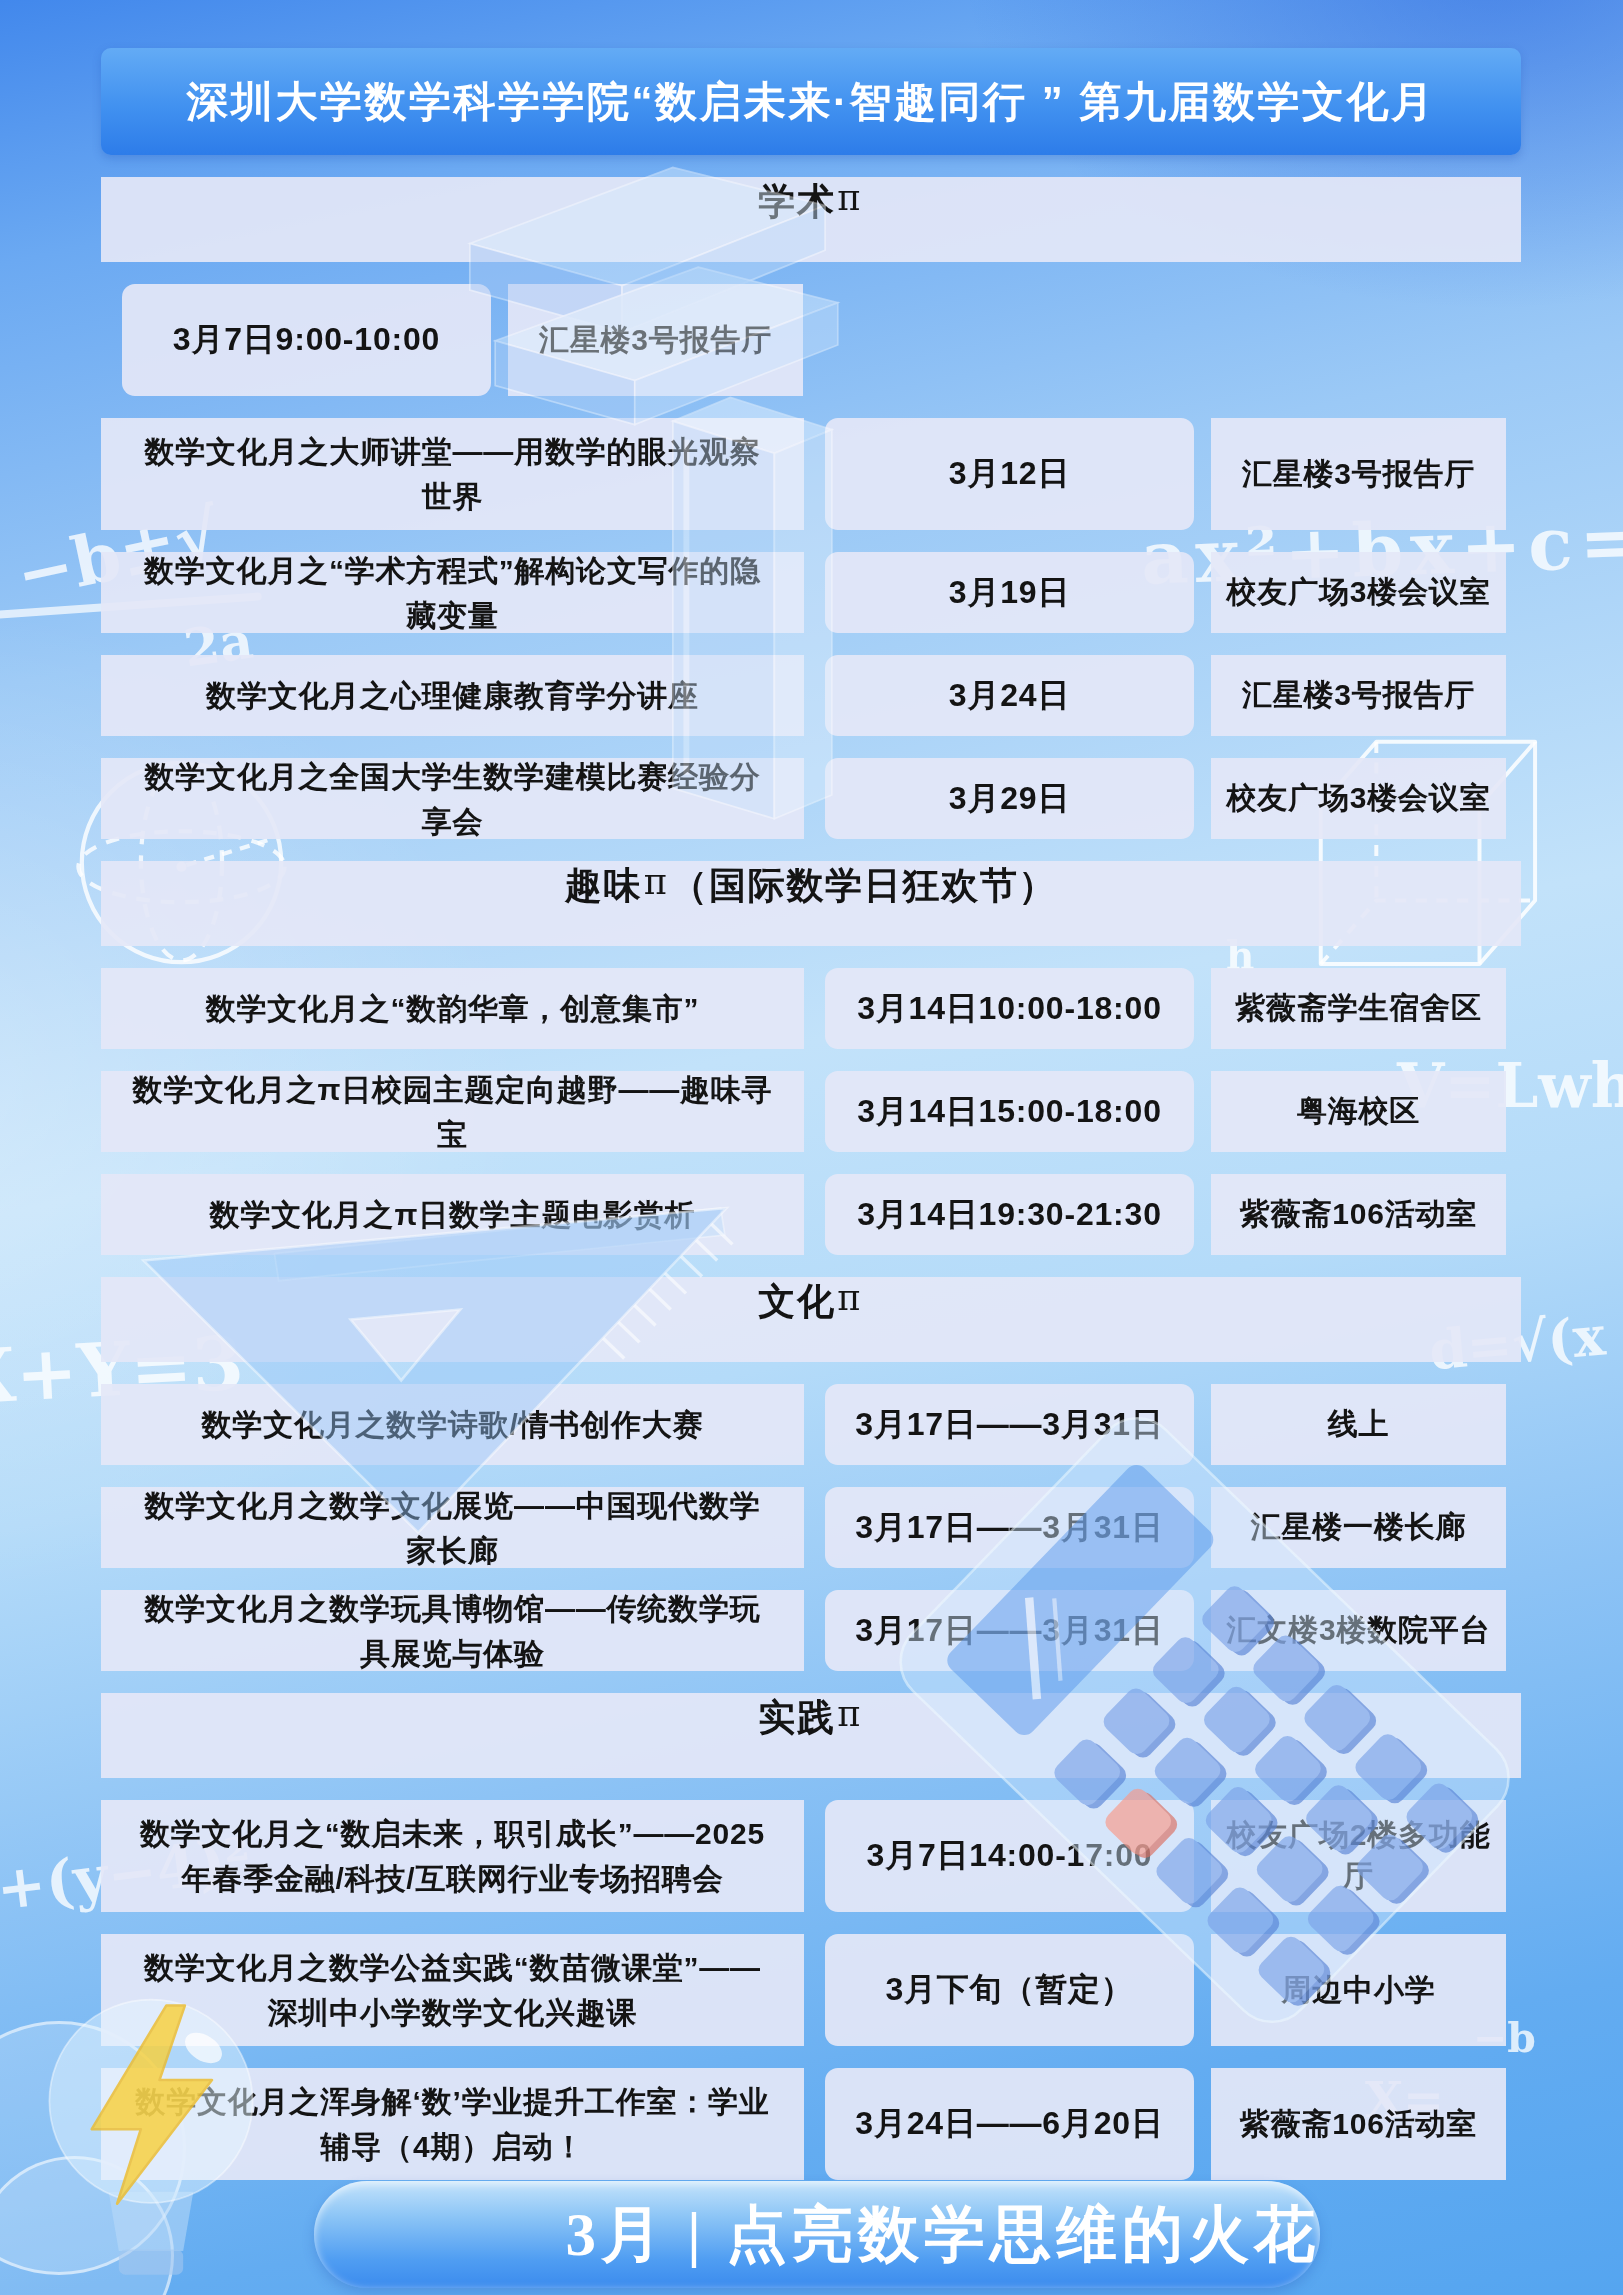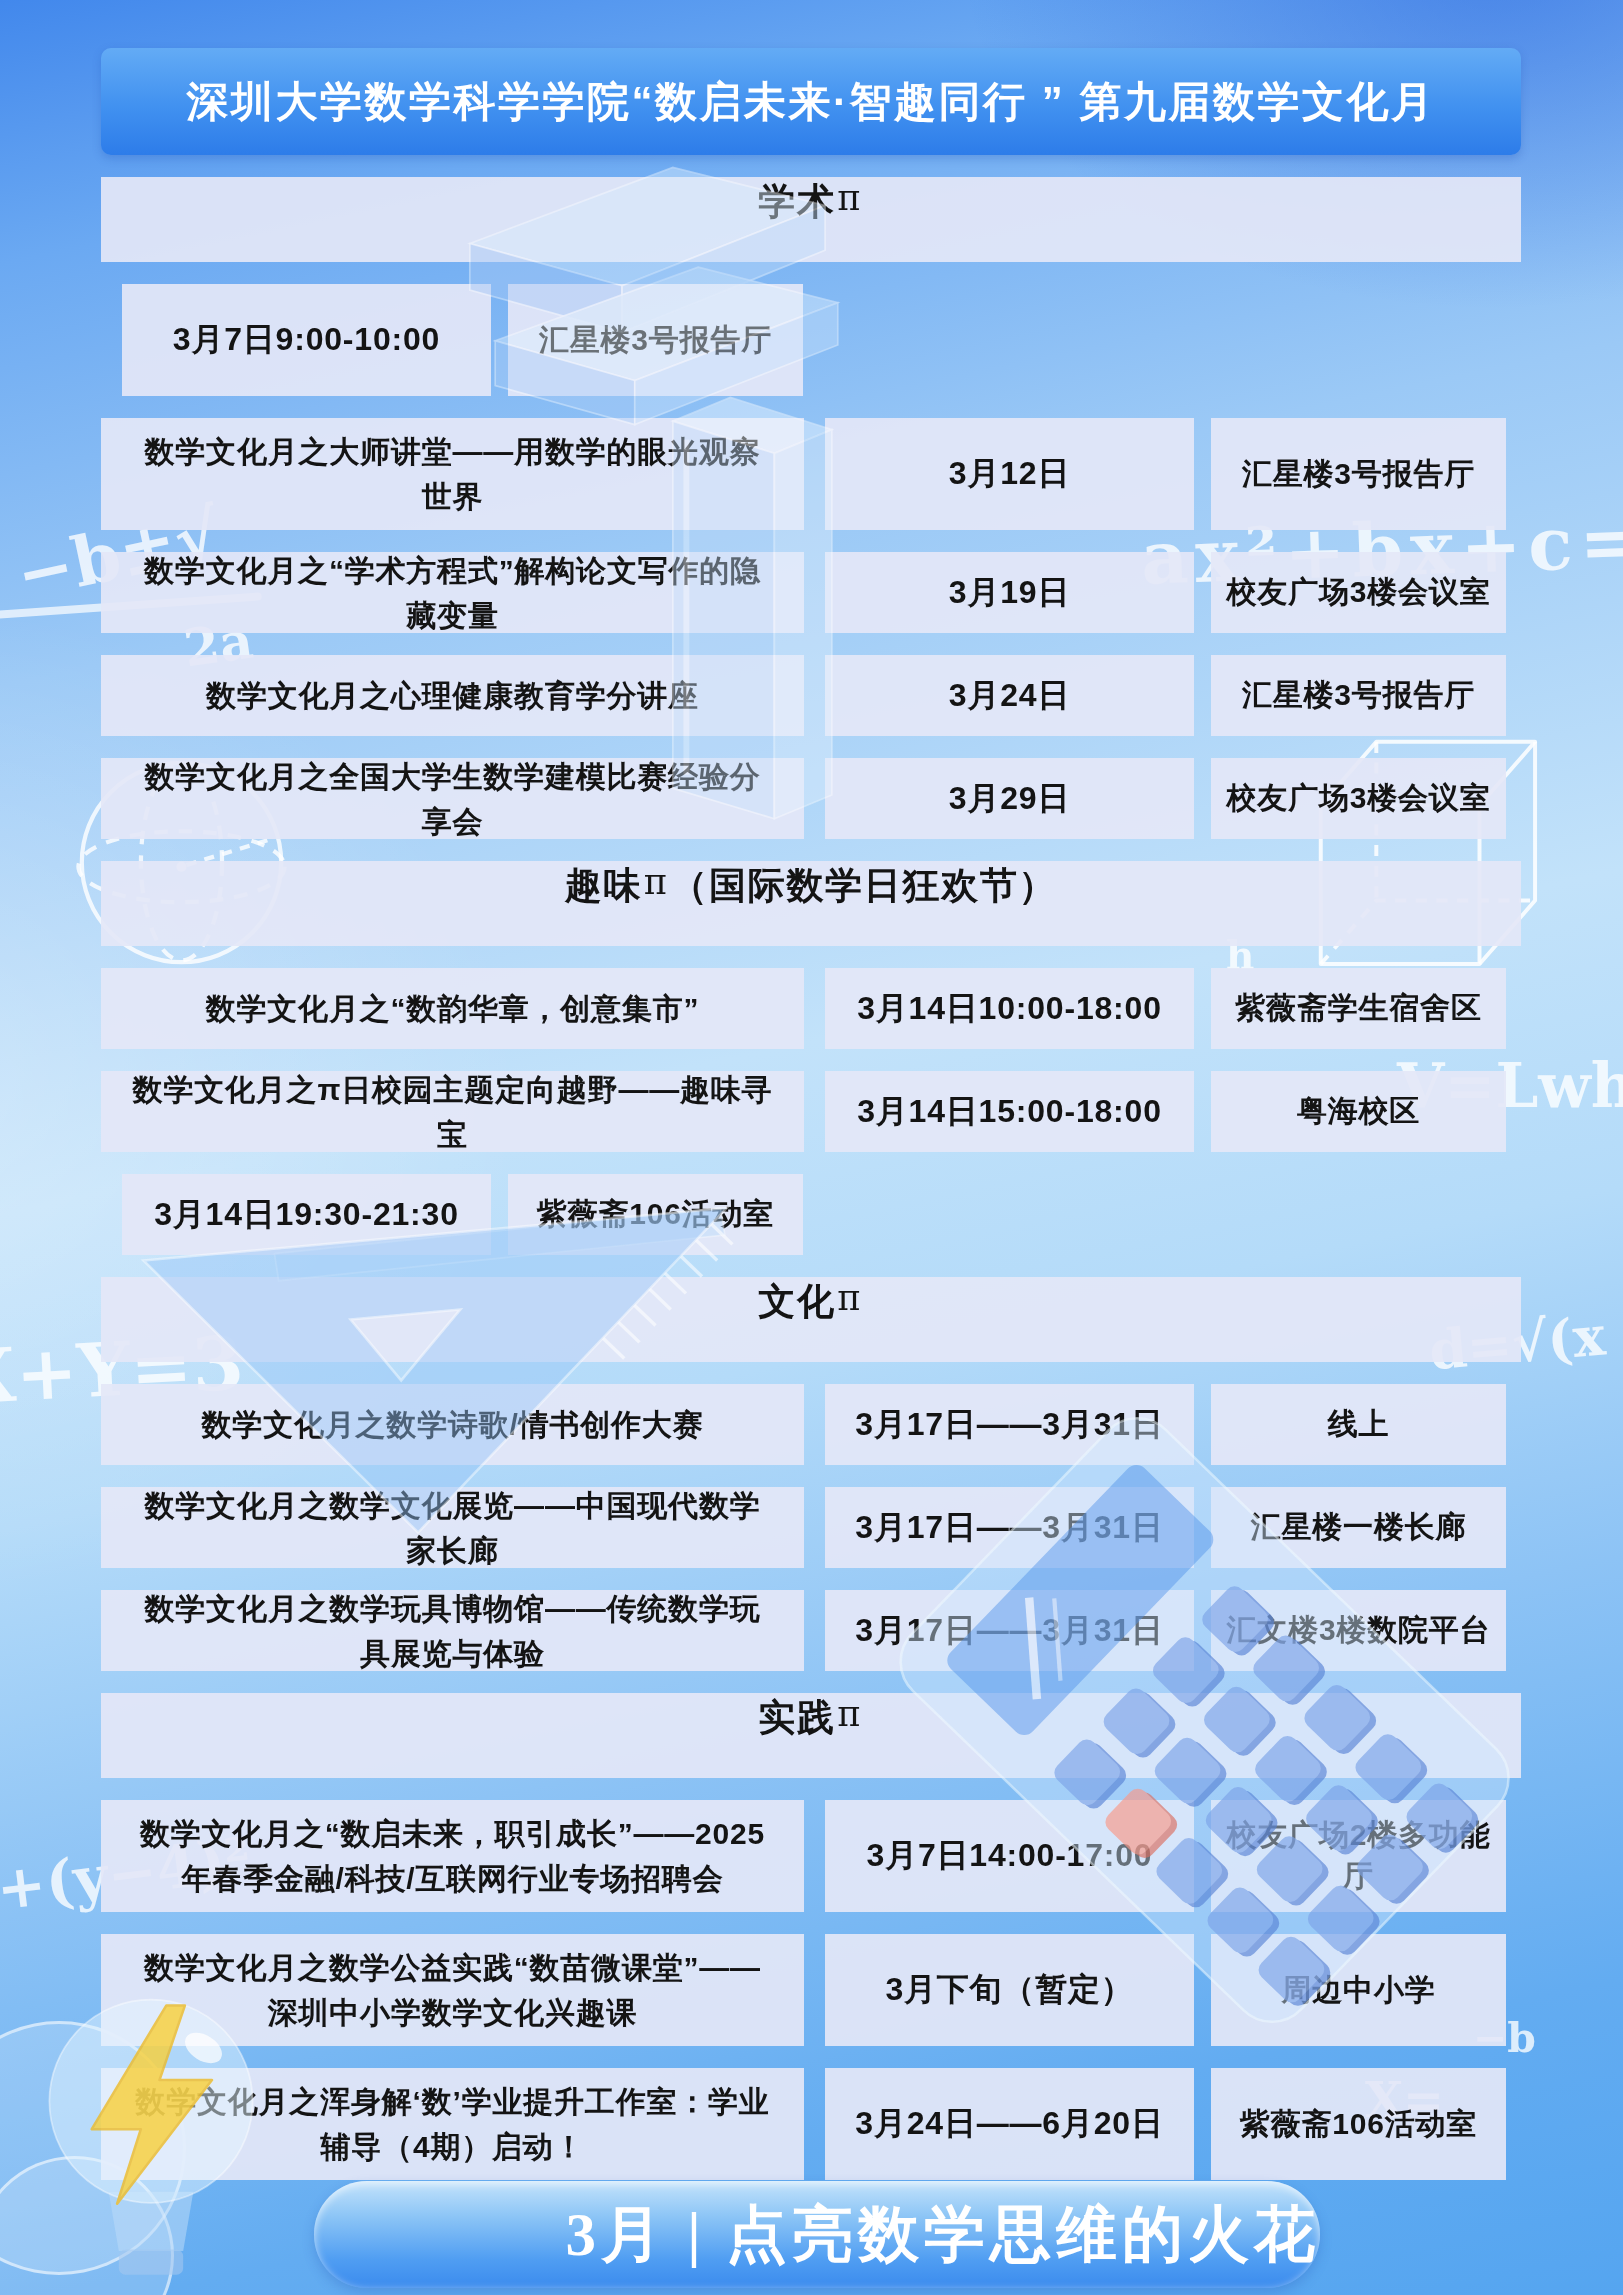--- a/index.html
+++ b/index.html
@@ -21,21 +21,21 @@
   }
   .banner span{color:#fff;font-size:42px;font-weight:bold;letter-spacing:2.5px;white-space:nowrap;}
   .box{background:rgba(228,231,247,.92);margin-top:22px;}
   .sec-head{height:85px;display:flex;align-items:flex-start;justify-content:center;
     font-size:37px;font-weight:bold;letter-spacing:1.7px;}
   .sec-head .pi{font-family:"DejaVu Serif","Liberation Serif",serif;font-weight:400;font-size:.95em;padding:0 1.7px;}
   .row{display:flex;margin-top:22px;background:none;}
   .cell{background:rgba(228,231,247,.92);height:81px;display:flex;align-items:center;justify-content:center;text-align:center;}
   .row.tall .cell{height:112px;}
   .c-title{width:703px;padding:0 29px;font-size:30px;font-weight:bold;line-height:1.5;letter-spacing:0.8px;}
-  .c-date{width:369px;margin-left:21px;font-size:32px;font-weight:bold;letter-spacing:0.8px;}
+  .c-date{width:369px;margin-left:21px;font-size:32px;font-weight:bold;letter-spacing:0.8px;border-radius:13px;}
   .c-loc{width:295px;margin-left:17px;padding:0 10px;font-size:30px;font-weight:bold;letter-spacing:0.8px;}
   
   .footer{
     position:absolute;left:314px;top:2181px;width:1006px;height:107px;z-index:5;
     border-radius:53px;display:flex;align-items:center;justify-content:flex-end;
     background:linear-gradient(180deg,#c4e3fb 0%,#8ec6f6 32%,#4f9df2 74%,#3b8bee 100%);
     box-shadow:inset 0 2.5px 8.5px rgba(255,255,255,.65), 0 5px 12px rgba(30,80,180,.25);
     font-family:Liberation Serif, serif;
   }
   .footer span{color:#fff;font-size:61px;font-weight:bold;letter-spacing:5px;white-space:nowrap;}
@@ -142,20 +142,21 @@
       <div class="cell c-title">数学文化月之“数韵华章，创意集市”</div>
       <div class="cell c-date">3月14日10:00-18:00</div>
       <div class="cell c-loc">紫薇斋学生宿舍区</div>
     </div>
     <div class="row">
       <div class="cell c-title">数学文化月之π日校园主题定向越野——趣味寻宝</div>
       <div class="cell c-date">3月14日15:00-18:00</div>
       <div class="cell c-loc">粤海校区</div>
     </div>
     <div class="row">
+      <div class="cell c-title">数学文化月之π日数学主题电影赏析</div>
       <div class="cell c-date">3月14日19:30-21:30</div>
       <div class="cell c-loc">紫薇斋106活动室</div>
     </div>
 
     <div class="box sec-head">
       <span>文化</span>
         <span class="pi">π</span>
         <span></span>
     </div>
     <div class="row">

